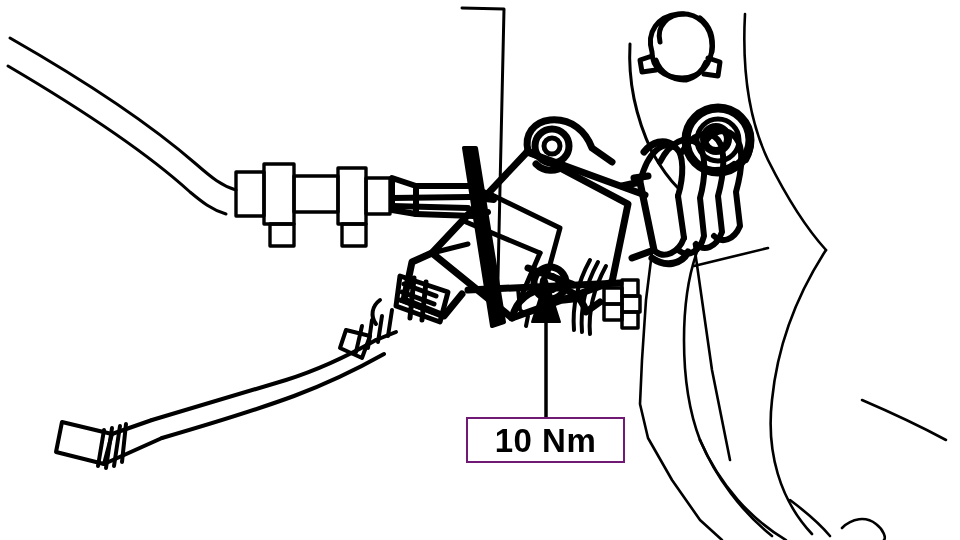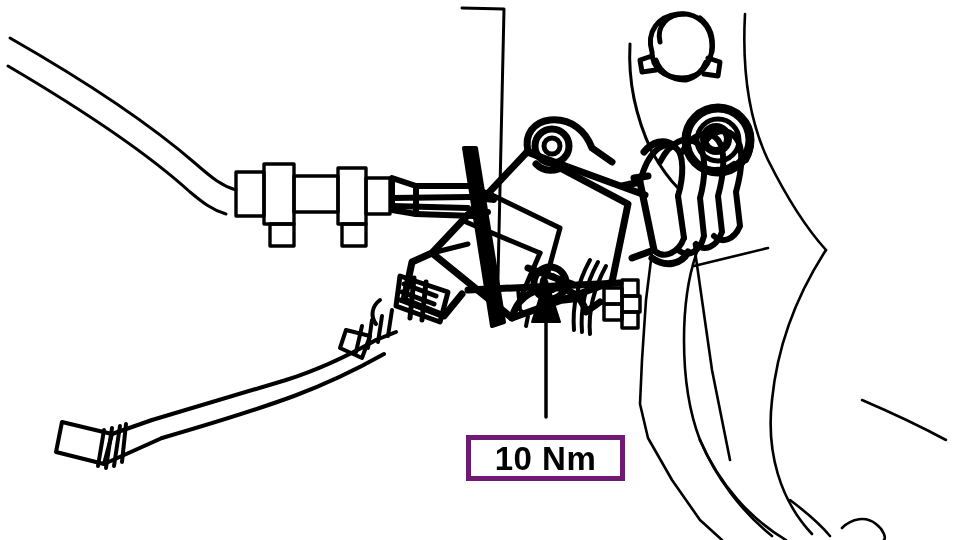--- a/index.html
+++ b/index.html
@@ -235,17 +235,17 @@
       </g>
 
       <g>
         <line x1="546" y1="417" x2="546" y2="322" stroke="#000000" stroke-width="3.5"></line>
         <polygon points="546,278 560,322 532,322" fill="#000000" stroke="#000000" stroke-width="2"></polygon>
       </g>
 
     </g>
   </svg>
 
-  <div class="torque-callout-box" style="left:466px; top:435px; width:159px; height:46px; border:5px solid #701a75;">
+  <div class="torque-callout-box" style="left:466px; top:417px; width:159px; height:46px; border:2px solid #701a75;">
     <span class="torque-callout-text" style="font-size:33px; color:#000000;">10 Nm</span>
   </div>
 
 </div>
 
 </body></html>

